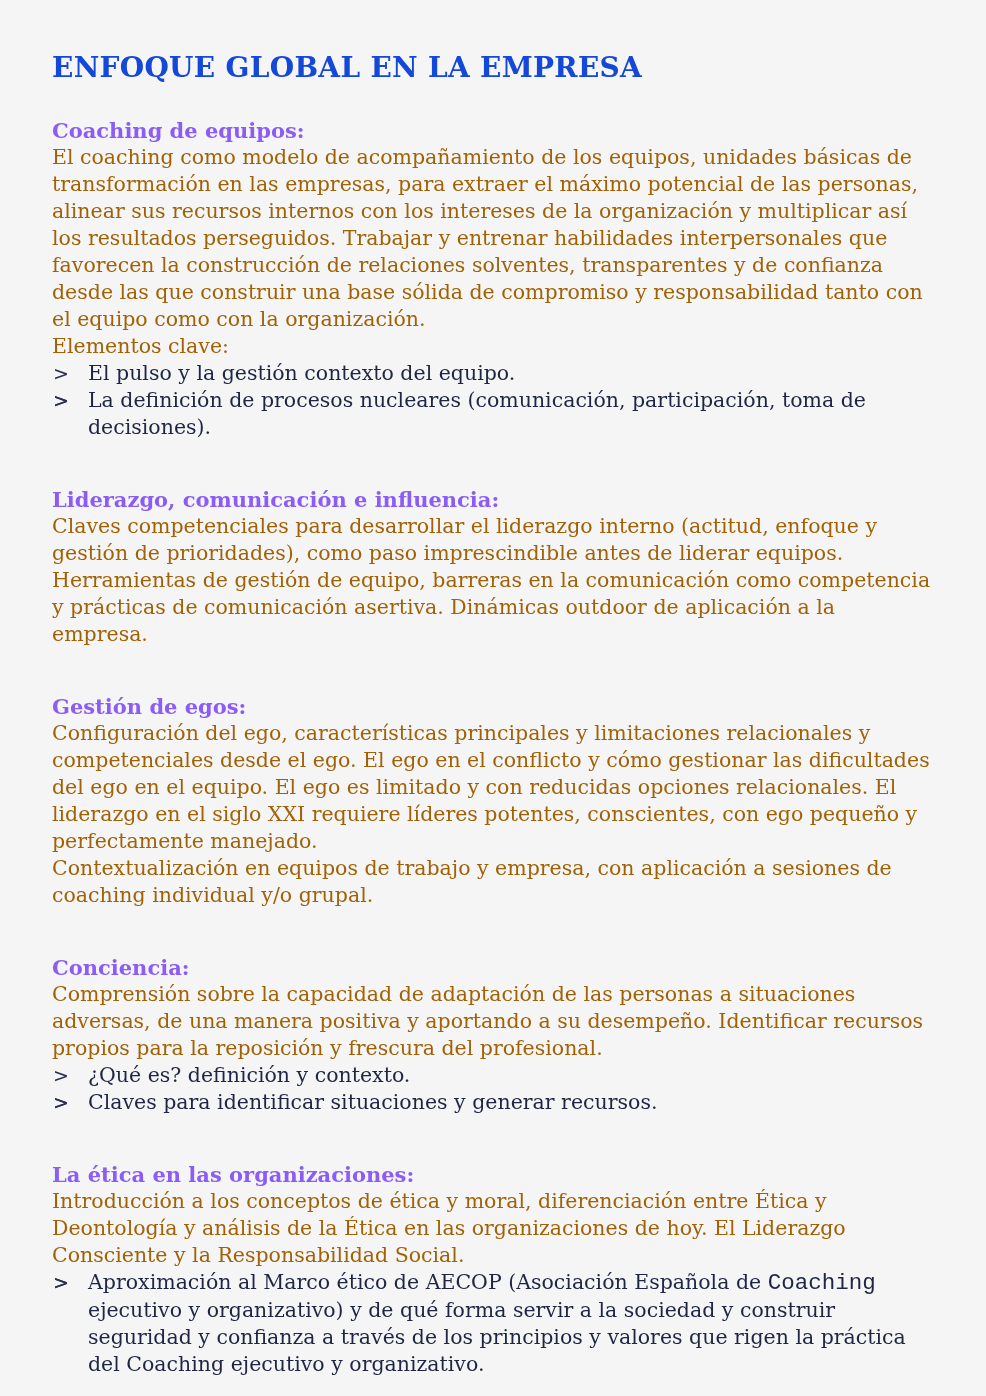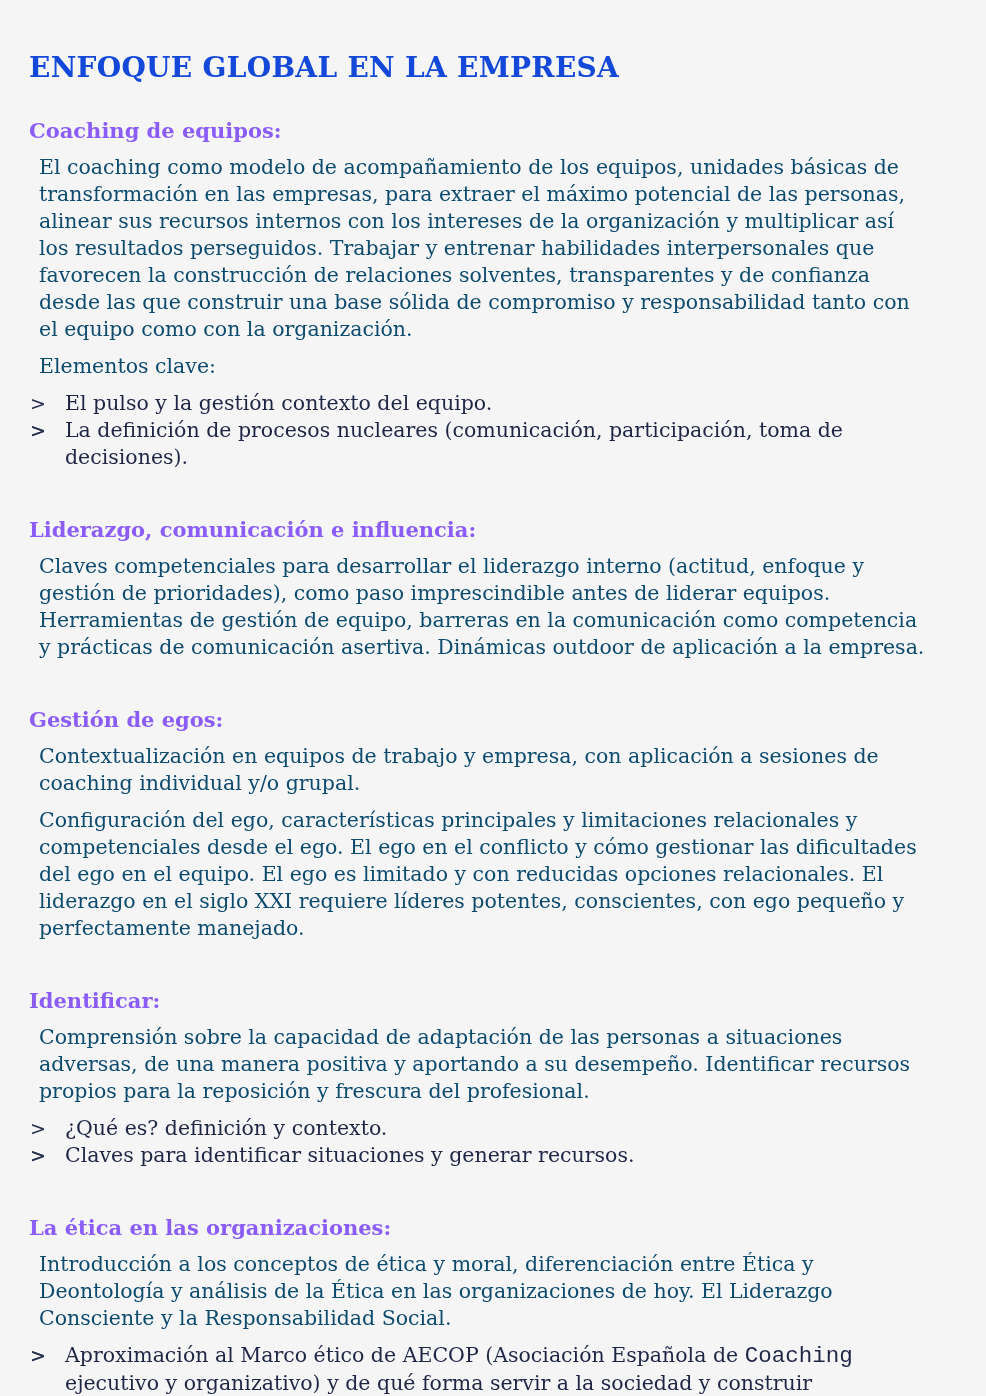--- a/index.html
+++ b/index.html
@@ -11,44 +11,44 @@
     width: 986px;
     height: 1396px;
     overflow: hidden;
     font-family: "DejaVu Serif", serif;
     color: #1e2644;
   }
   .page {
     box-sizing: border-box;
     width: 986px;
     height: 1224px;
-    padding: 51px 50px 0 29px;
+    padding: 51px 50px 0 52px;
   }
   .page-title {
     font-size: 28px;
     font-weight: bold;
     letter-spacing: 0.3px;
     color: #1348d8;
     margin: 0 0 33px 0;
   }
   .section { margin: 0; }
   .section + .section { margin-top: 45px; }
   .section-heading {
     font-size: 21px;
     line-height: 27px;
     font-weight: bold;
     margin: 0;
     color: #8b5cf6;
   }
   .para {
     font-size: 20.5px;
     line-height: 27px;
-    margin: 10px;
+    margin: 0;
     max-width: 886px;
-    color: #0c4a6e;
+    color: #a16207;
   }
   ul.bullets {
     list-style: none;
     margin: 0;
     padding: 0;
     max-width: 886px;
   }
   ul.bullets li {
     position: relative;
     padding-left: 36px;
@@ -94,26 +94,26 @@
     </ul>
   </div>
 
   <div class="section">
     <h2 class="section-heading">Liderazgo, comunicación e influencia:</h2>
     <p class="para">Claves competenciales para desarrollar el liderazgo interno (actitud, enfoque y gestión de prioridades), como paso imprescindible antes de liderar equipos. Herramientas de gestión de equipo, barreras en la comunicación como competencia y prácticas de comunicación asertiva. Dinámicas outdoor de aplicación a la empresa.</p>
   </div>
 
   <div class="section">
     <h2 class="section-heading">Gestión de egos:</h2>
+    <p class="para">Configuración del ego, características principales y limitaciones relacionales y competenciales desde el ego. El ego en el conflicto y cómo gestionar las dificultades del ego en el equipo. El ego es limitado y con reducidas opciones relacionales. El liderazgo en el siglo XXI requiere líderes potentes, conscientes, con ego pequeño y perfectamente manejado.</p>
     <p class="para">Contextualización en equipos de trabajo y empresa, con aplicación a sesiones de coaching individual y/o grupal.</p>
-    <p class="para">Configuración del ego, características principales y limitaciones relacionales y competenciales desde el ego. El ego en el conflicto y cómo gestionar las dificultades del ego en el equipo. El ego es limitado y con reducidas opciones relacionales. El liderazgo en el siglo XXI requiere líderes potentes, conscientes, con ego pequeño y perfectamente manejado.</p>
   </div>
 
   <div class="section">
-    <h2 class="section-heading">Identificar:</h2>
+    <h2 class="section-heading">Conciencia:</h2>
     <p class="para">Comprensión sobre la capacidad de adaptación de las personas a situaciones adversas, de una manera positiva y aportando a su desempeño. Identificar recursos propios para la reposición y frescura del profesional.</p>
     <ul class="bullets">
       <li>
         <span class="bullet-marker">&gt;</span>
         <span>¿Qué es? definición y contexto.</span>
       </li>
       <li>
         <span class="bullet-marker">&gt;</span>
       </li>
       <li>

